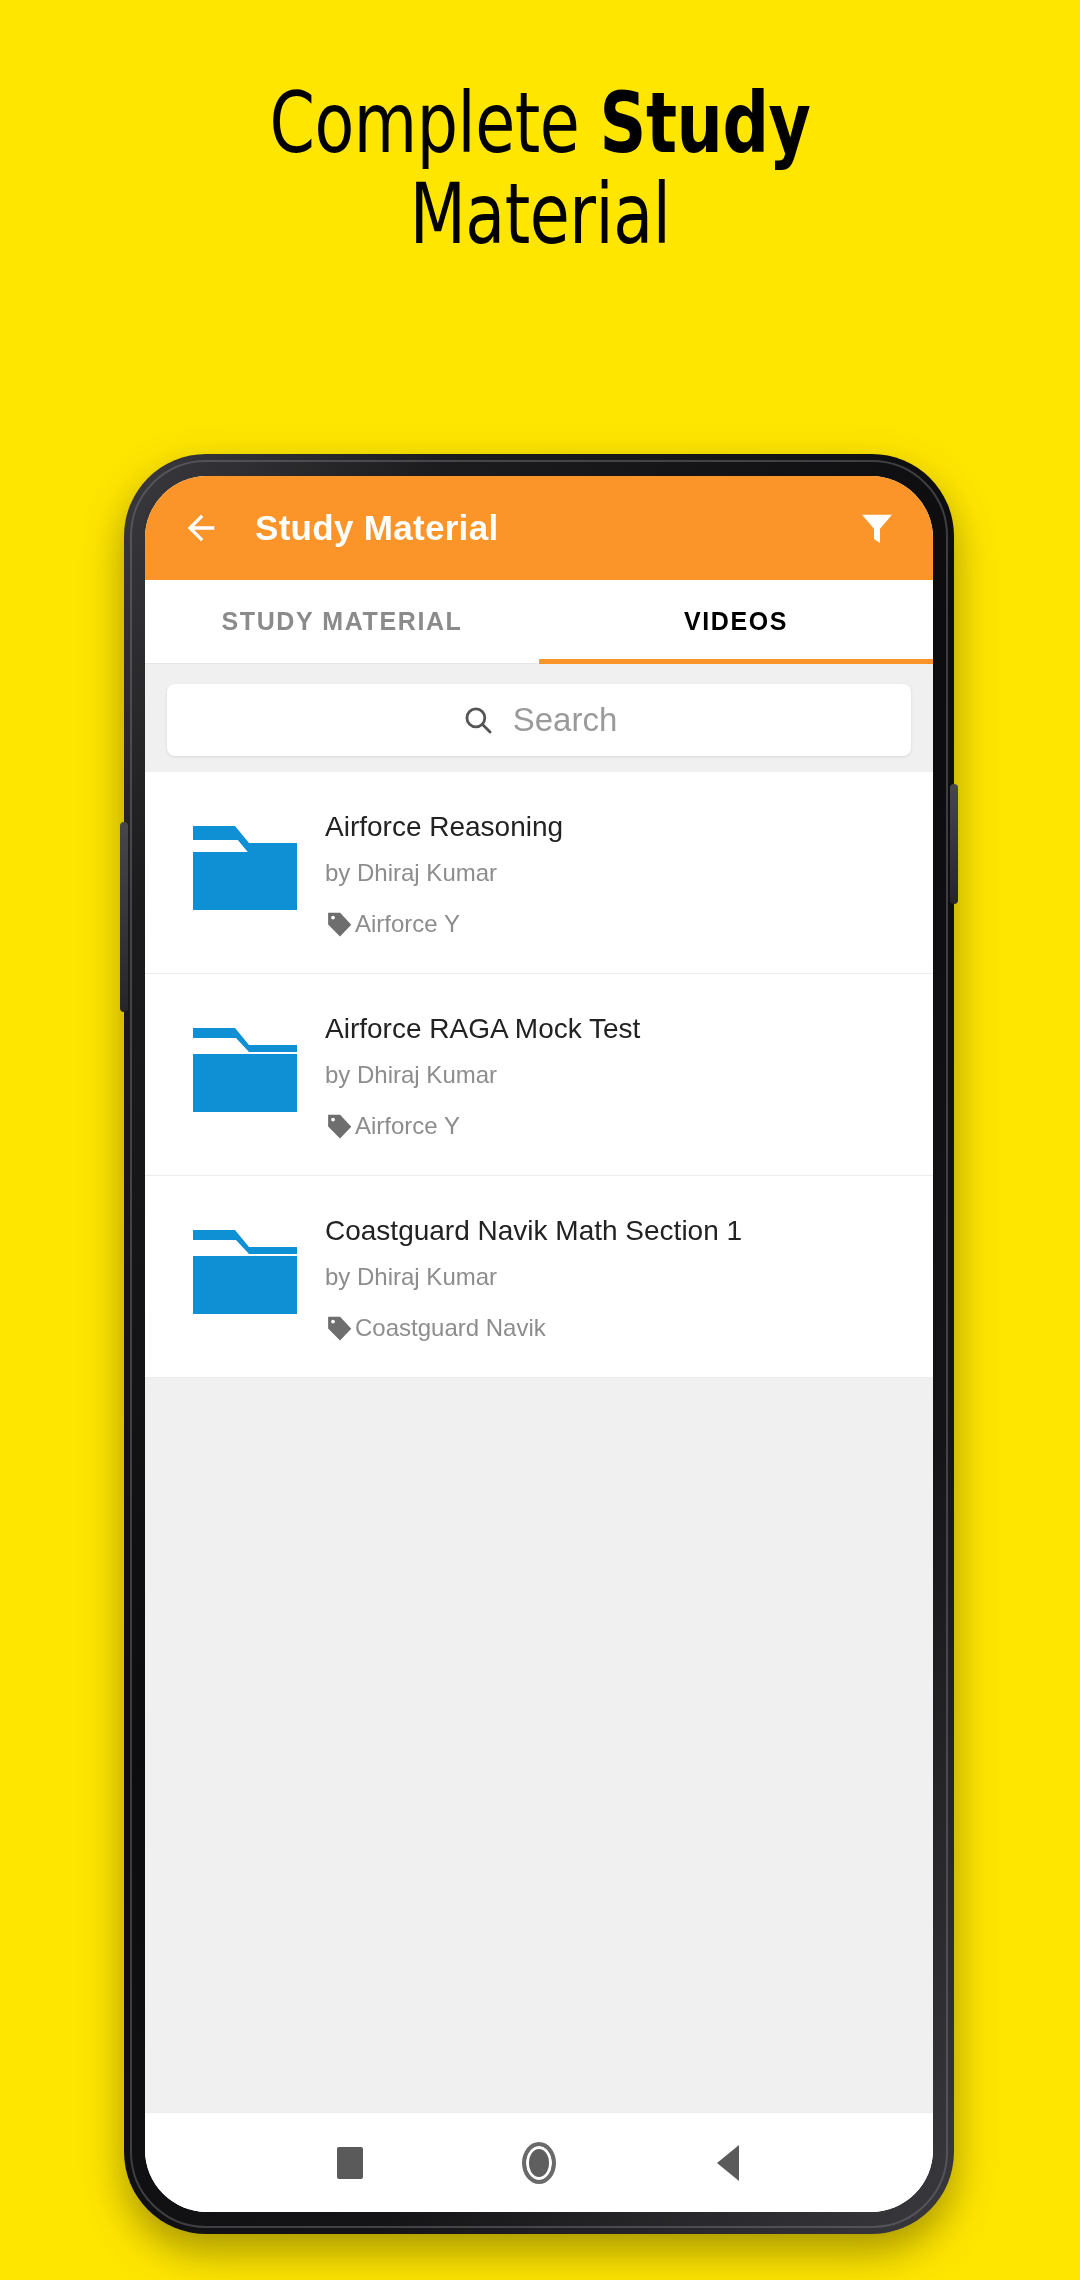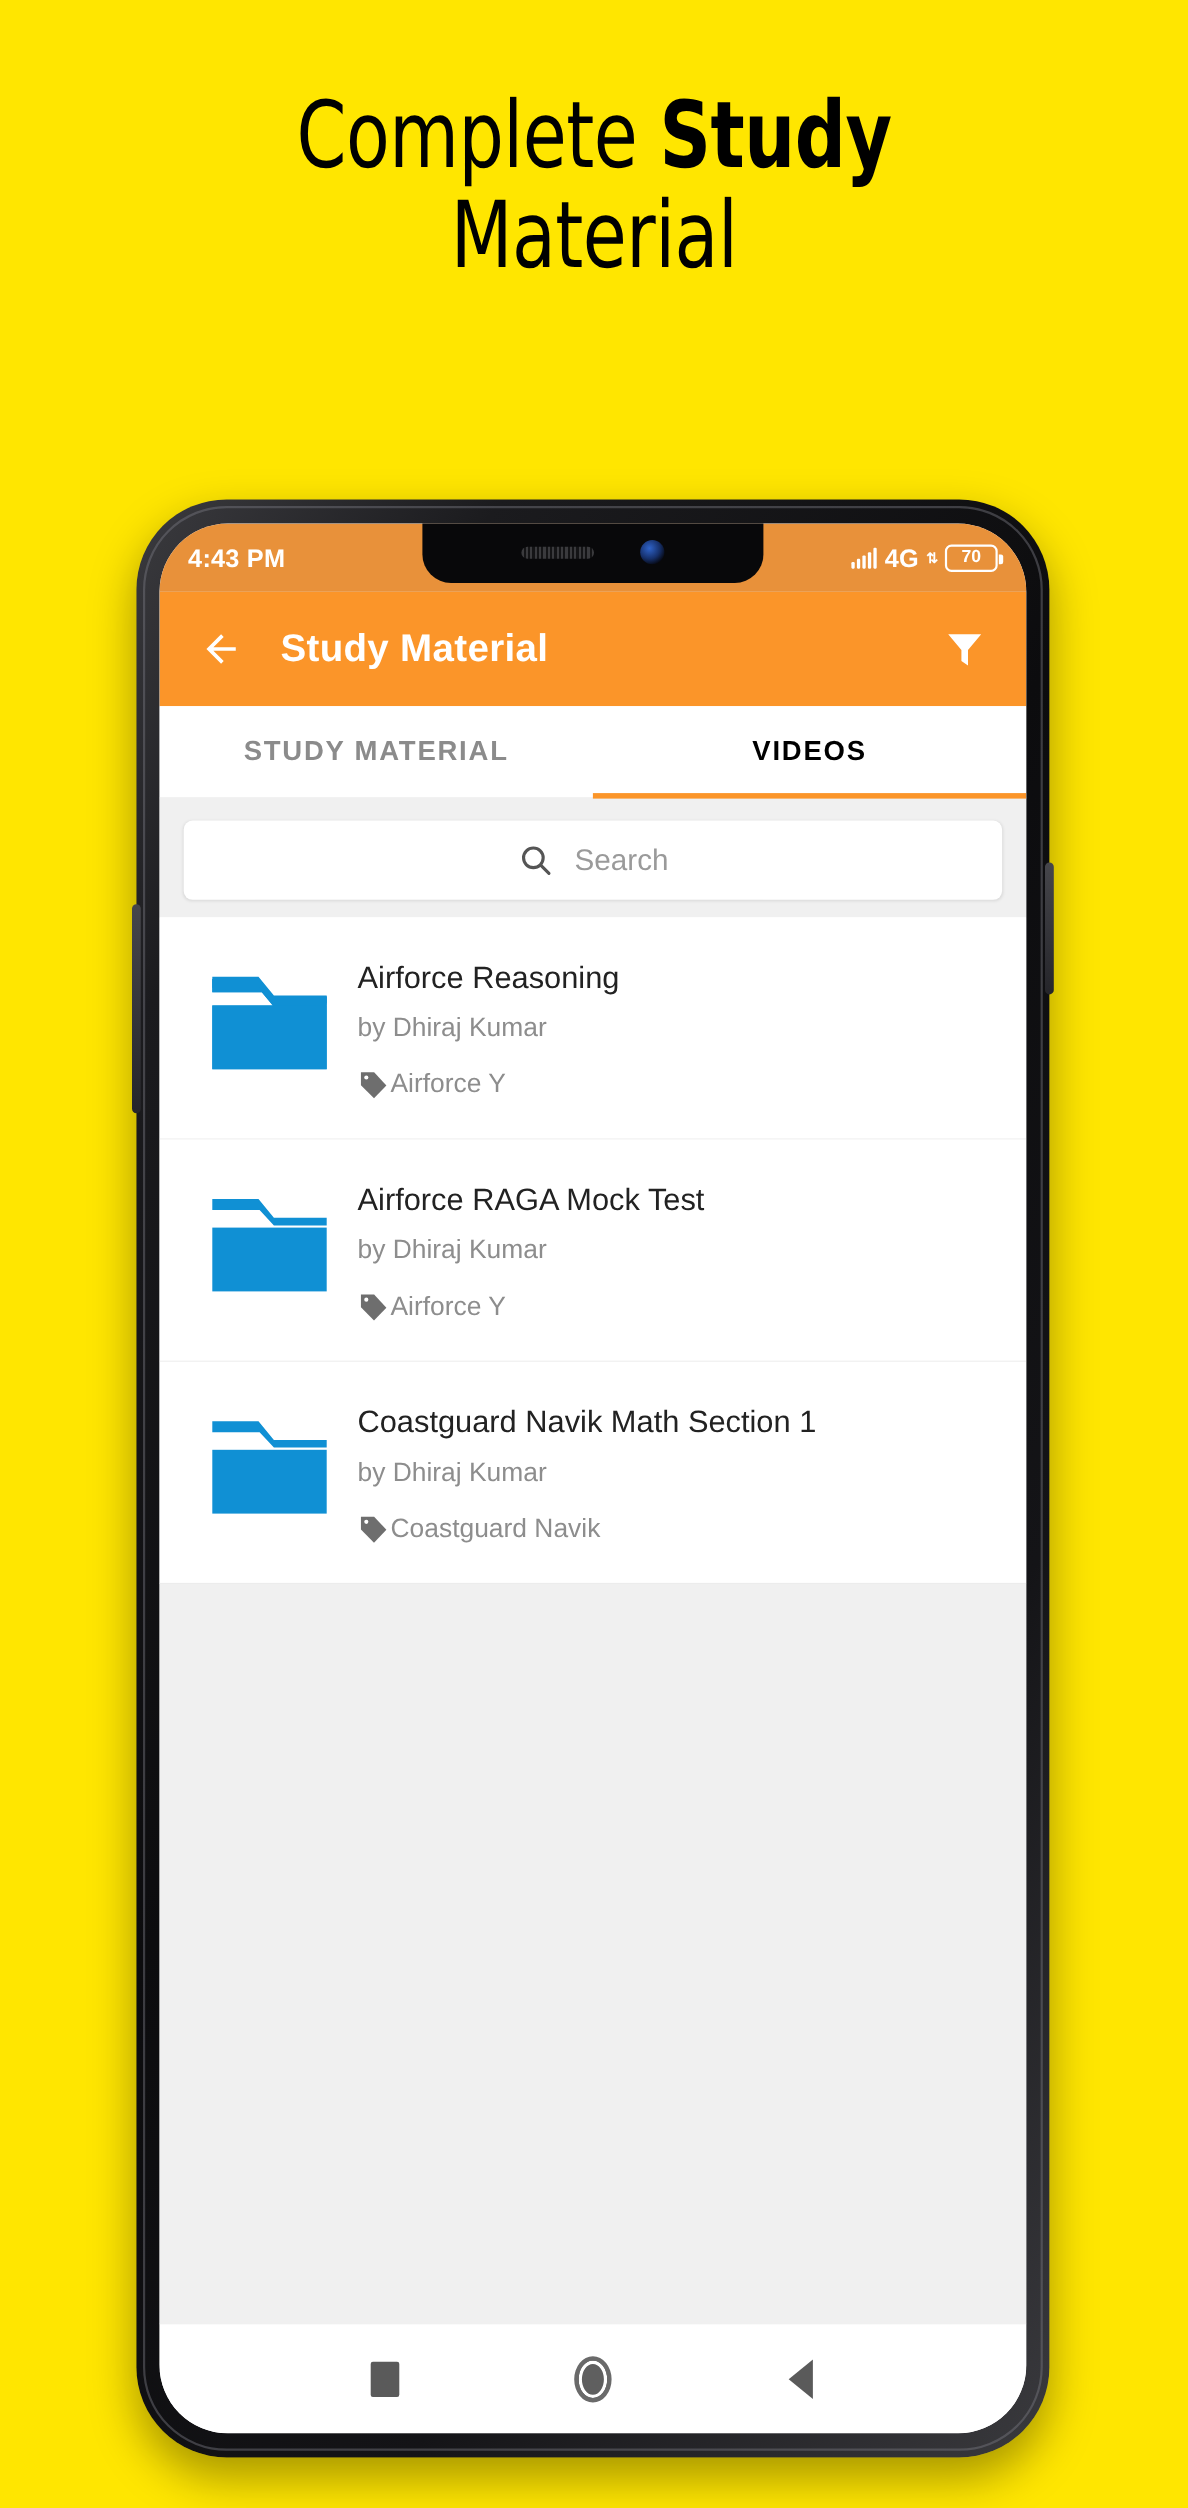--- a/index.html
+++ b/index.html
@@ -257,21 +257,21 @@
     background: #ffffff;
     border-radius: 8px;
     display: flex;
     align-items: center;
     justify-content: center;
     gap: 18px;
     box-shadow: 0 1px 3px rgba(0,0,0,0.10);
     cursor: text;
   }
   .search-placeholder {
-    font-size: 27px;
+    font-size: 33px;
     color: #9a9a9a;
   }
 
   .totalbar {
     height: 62px;
     background: #efefef;
     display: flex;
     align-items: center;
     padding: 0 28px;
     flex: 0 0 auto;
@@ -390,41 +390,20 @@
   <span class="line2">Material</span>
 </div>
 
 <div class="phone">
   <div class="phone-shell"></div>
   <div class="btn-hw btn-power"></div>
   <div class="btn-hw btn-vol"></div>
 
   <div class="screen">
 
-    <div class="statusbar">
-      <div class="notch">
-        <div class="speaker"></div>
-        <div class="camera"></div>
-      </div>
-      <div class="sb-time">4:43 PM</div>
-      <div class="sb-right">
-        <div class="sig">
-          <i></i>
-            <i></i>
-            <i></i>
-            <i></i>
-            <i></i>
-        </div>
-        <div class="sb-net">4G</div>
-        <div class="sb-arrows">⇅</div>
-        <div class="battery">
-          <span>70</span>
-        </div>
-      </div>
-    </div>
 
     <div class="appbar">
       <div class="back-arrow">
         <svg width="40" height="40" viewBox="0 0 24 24" aria-hidden="true">
           <path d="M20 11H7.8l5.6-5.6L12 4l-8 8 8 8 1.4-1.4L7.8 13H20z" fill="#ffffff"></path>
         </svg>
       </div>
       <div class="appbar-title">Study Material</div>
       <div class="filter-btn">
         <svg width="40" height="40" viewBox="0 0 24 24" aria-hidden="true">

